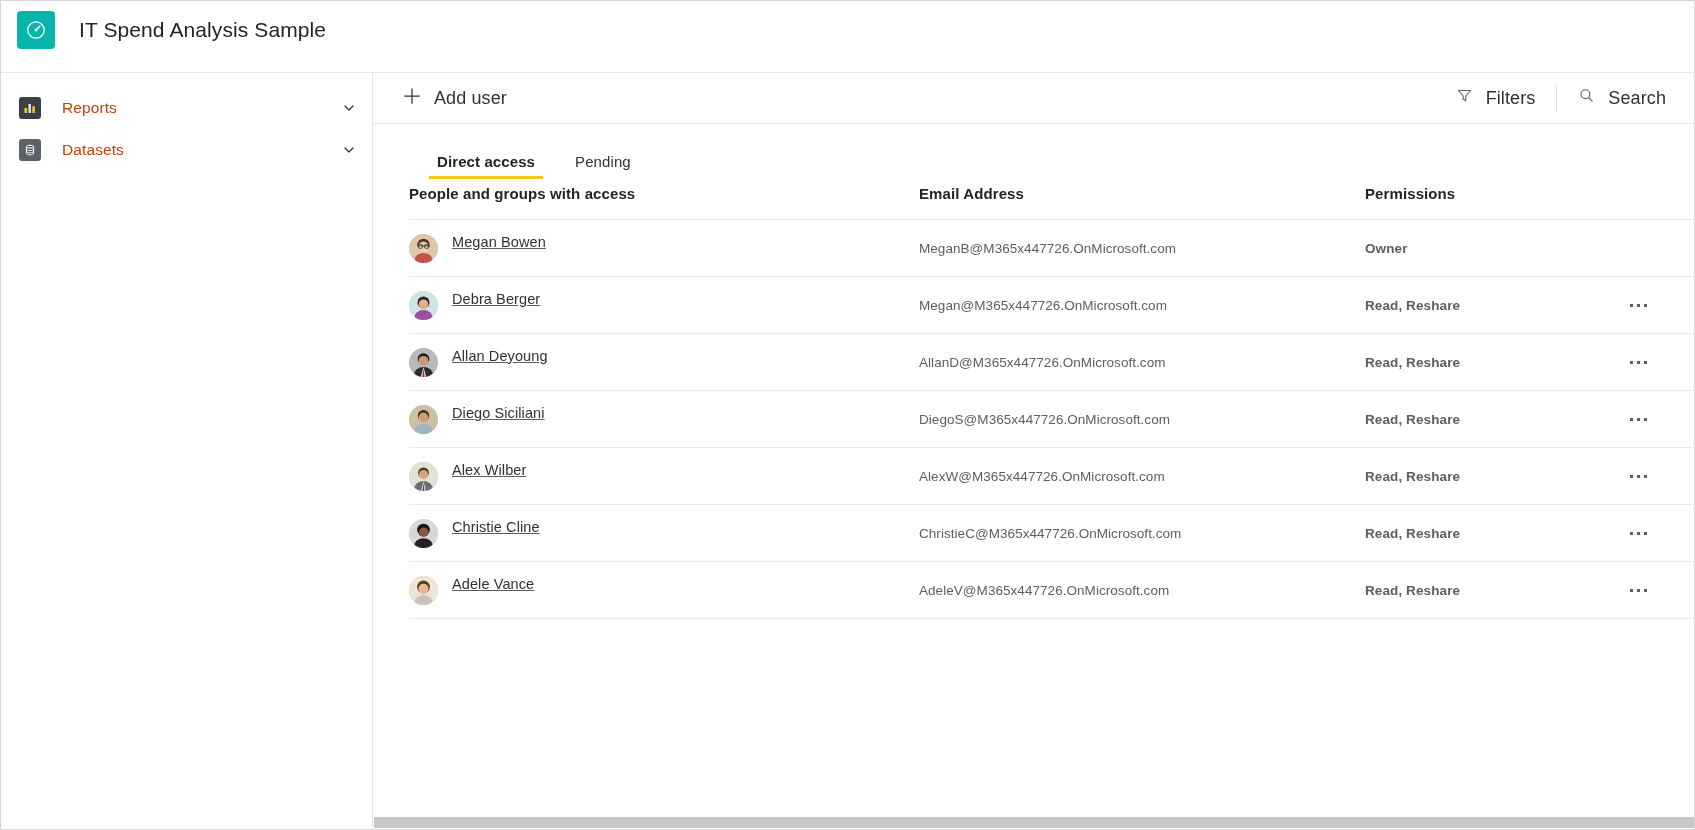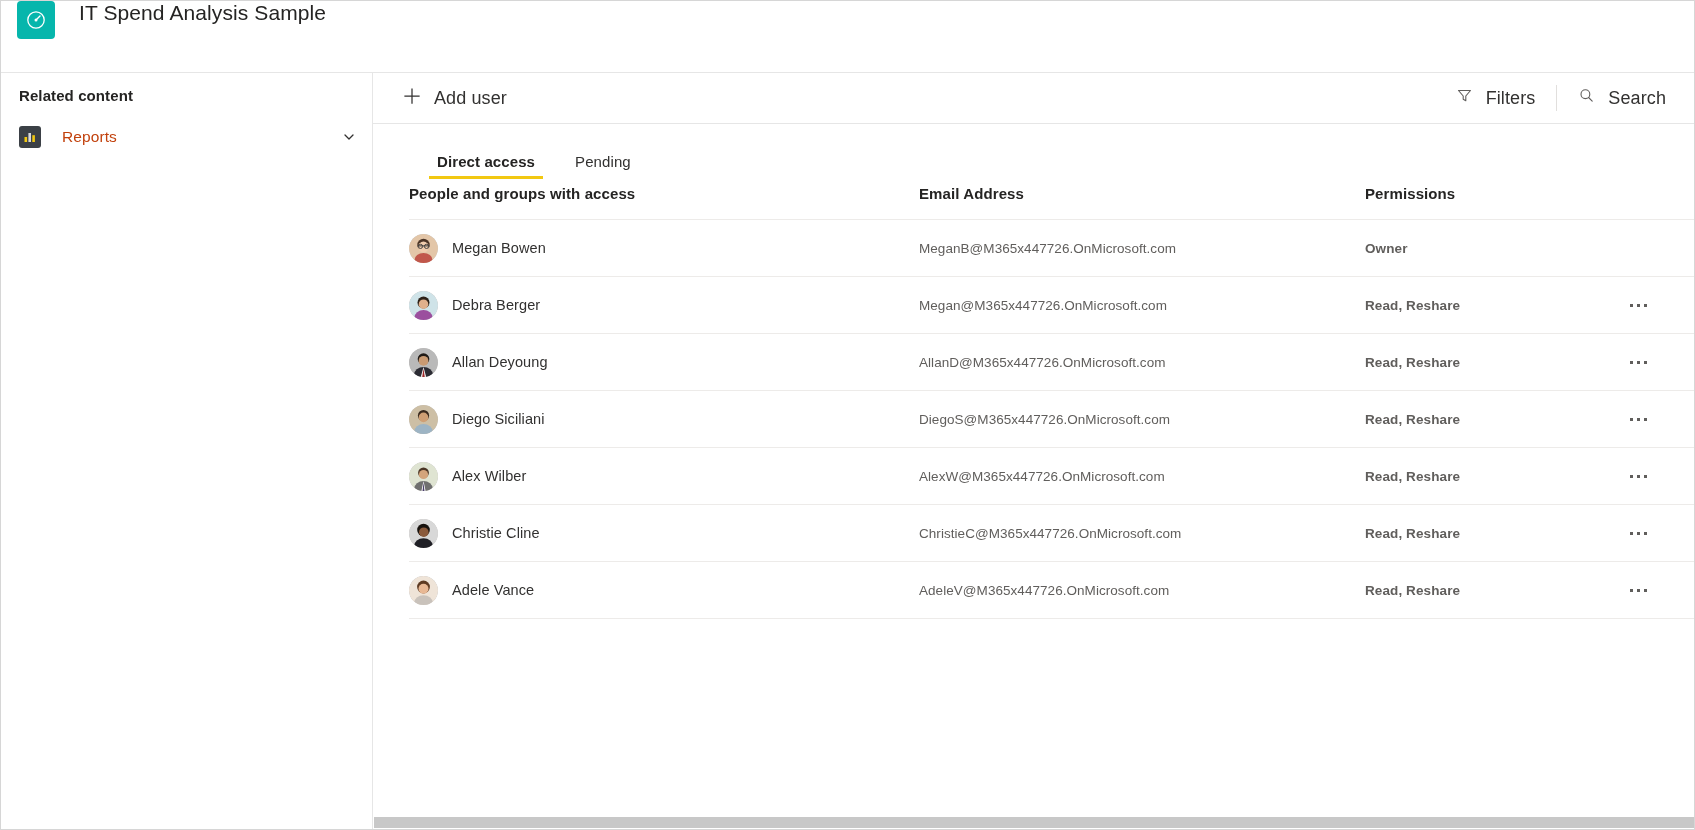--- a/index.html
+++ b/index.html
@@ -12,21 +12,21 @@
   .app {
     width: 1695px; height: 830px;
     display: flex; flex-direction: column;
     background: #ffffff;
     border: 1px solid #d6d6d6;
   }
 
   
   .header {
     height: 72px; min-height: 72px;
-    display: flex; align-items: flex-start;
+    display: flex; align-items: center;
     padding: 0 0 14px 16px;
     border-bottom: 1px solid #e6e6e6;
     background: #fff;
   }
   .app-icon {
     width: 38px; height: 38px;
     border-radius: 4px;
     background: #06b6ac;
     display: flex; align-items: center; justify-content: center;
     flex: 0 0 auto;
@@ -139,21 +139,21 @@
     padding: 0; height: 57px;
     border-bottom: 1px solid #edebe9;
     font-size: 13.5px; color: #605e5c;
     vertical-align: middle;
   }
   .col-people { width: 510px; }
   .col-email  { width: 446px; }
   .col-perm   { width: 240px; }
   .col-menu   { width: 94px; }
 
-  .person { display: flex; align-items: center; }
+  .person { display: flex; align-items: flex-start; text-decoration: underline; }
   .avatar {
     width: 29px; height: 29px; border-radius: 50%;
     flex: 0 0 auto; overflow: hidden;
     background: #c8c6c4;
   }
   .avatar svg { display: block; }
   .person-name {
     margin-left: 14px;
     font-size: 14.5px; color: #323130;
     letter-spacing: .1px;
@@ -198,39 +198,54 @@
         <circle cx="12" cy="12" r="1.5" fill="#ffffff"></circle>
         <path d="M12 12 L16 8" stroke="#ffffff" stroke-width="1.4" stroke-linecap="round"></path>
       </svg>
     </div>
     <div class="app-title">IT Spend Analysis Sample</div>
   </div>
 
   <div class="body">
 
     <div class="sidebar">
-      <div class="sidebar-heading">Related content</div>
 
       <div class="nav-item">
         <span class="nav-icon reports">
           <svg width="14" height="14" viewBox="0 0 14 14">
             <rect x="1.5" y="7" width="2.6" height="5" fill="#f2c811"></rect>
             <rect x="5.4" y="3" width="2.6" height="9" fill="#d9dadb"></rect>
             <rect x="9.3" y="5.2" width="2.6" height="6.8" fill="#f2c811"></rect>
           </svg>
         </span>
         <span class="nav-label">Reports</span>
         <span class="chev">
           <svg width="14" height="14" viewBox="0 0 14 14">
             <path d="M3 5 L7 9 L11 5" fill="none" stroke="#323130" stroke-width="1.3" stroke-linecap="round" stroke-linejoin="round"></path>
           </svg>
         </span>
       </div>
 
 
+      <div class="nav-item">
+        <span class="nav-icon datasets">
+          <svg width="14" height="14" viewBox="0 0 14 14">
+            <ellipse cx="7" cy="3.6" rx="3.6" ry="1.4" fill="none" stroke="#ffffff" stroke-width="1"></ellipse>
+            <path d="M3.4 3.6 V10.4 C3.4 11.2 5 11.8 7 11.8 C9 11.8 10.6 11.2 10.6 10.4 V3.6" fill="none" stroke="#ffffff" stroke-width="1"></path>
+            <path d="M3.4 6.2 C3.4 7 5 7.6 7 7.6 C9 7.6 10.6 7 10.6 6.2" fill="none" stroke="#ffffff" stroke-width="0.9"></path>
+            <path d="M3.4 8.4 C3.4 9.2 5 9.8 7 9.8 C9 9.8 10.6 9.2 10.6 8.4" fill="none" stroke="#ffffff" stroke-width="0.9"></path>
+          </svg>
+        </span>
+        <span class="nav-label">Datasets</span>
+        <span class="chev">
+          <svg width="14" height="14" viewBox="0 0 14 14">
+            <path d="M3 5 L7 9 L11 5" fill="none" stroke="#323130" stroke-width="1.3" stroke-linecap="round" stroke-linejoin="round"></path>
+          </svg>
+        </span>
+      </div>
     </div>
 
     <div class="main">
 
       <div class="toolbar">
         <button class="tb-btn">
           <span>
             <svg width="18" height="18" viewBox="0 0 18 18">
               <path d="M9 2 V16 M2 9 H16" stroke="#323130" stroke-width="1.25" stroke-linecap="square"></path>
             </svg>

